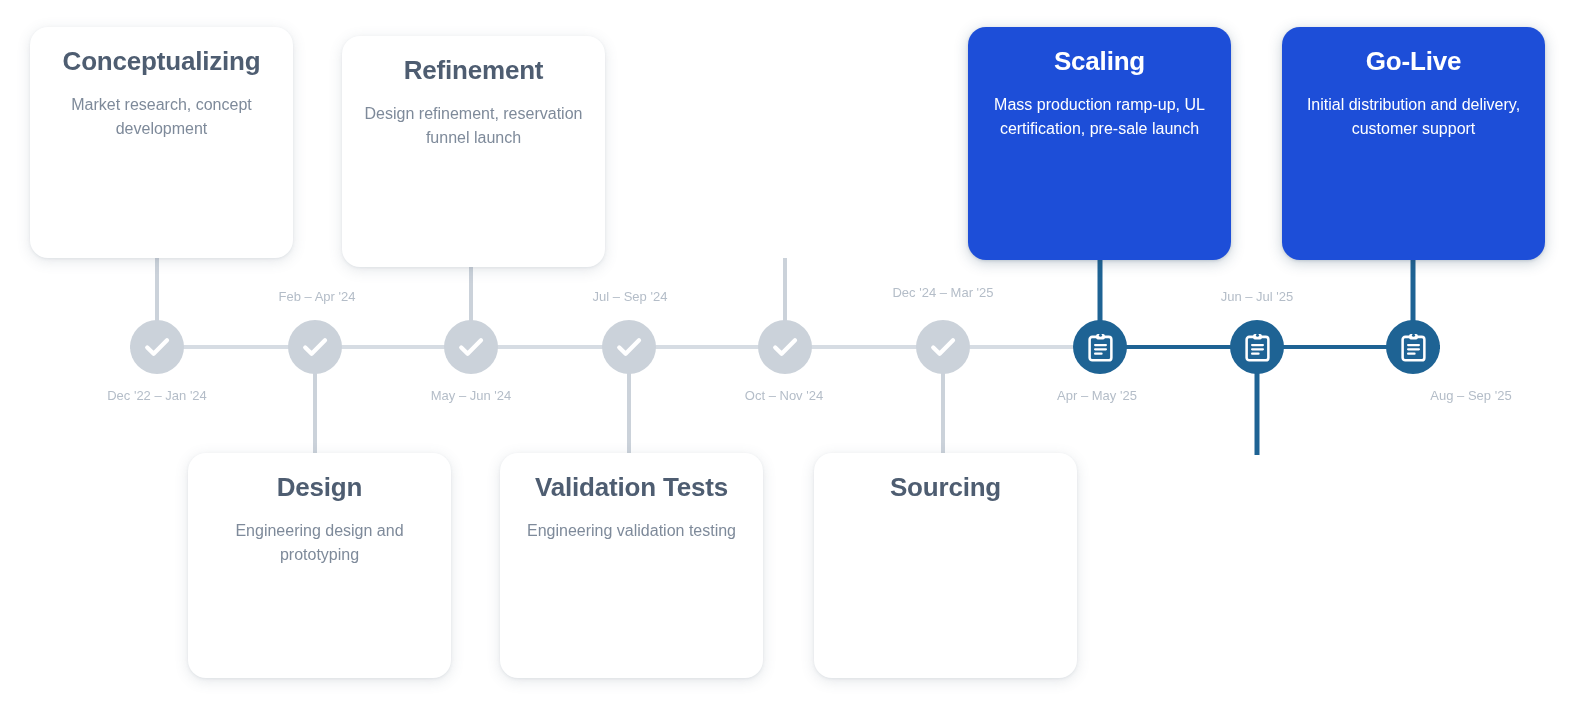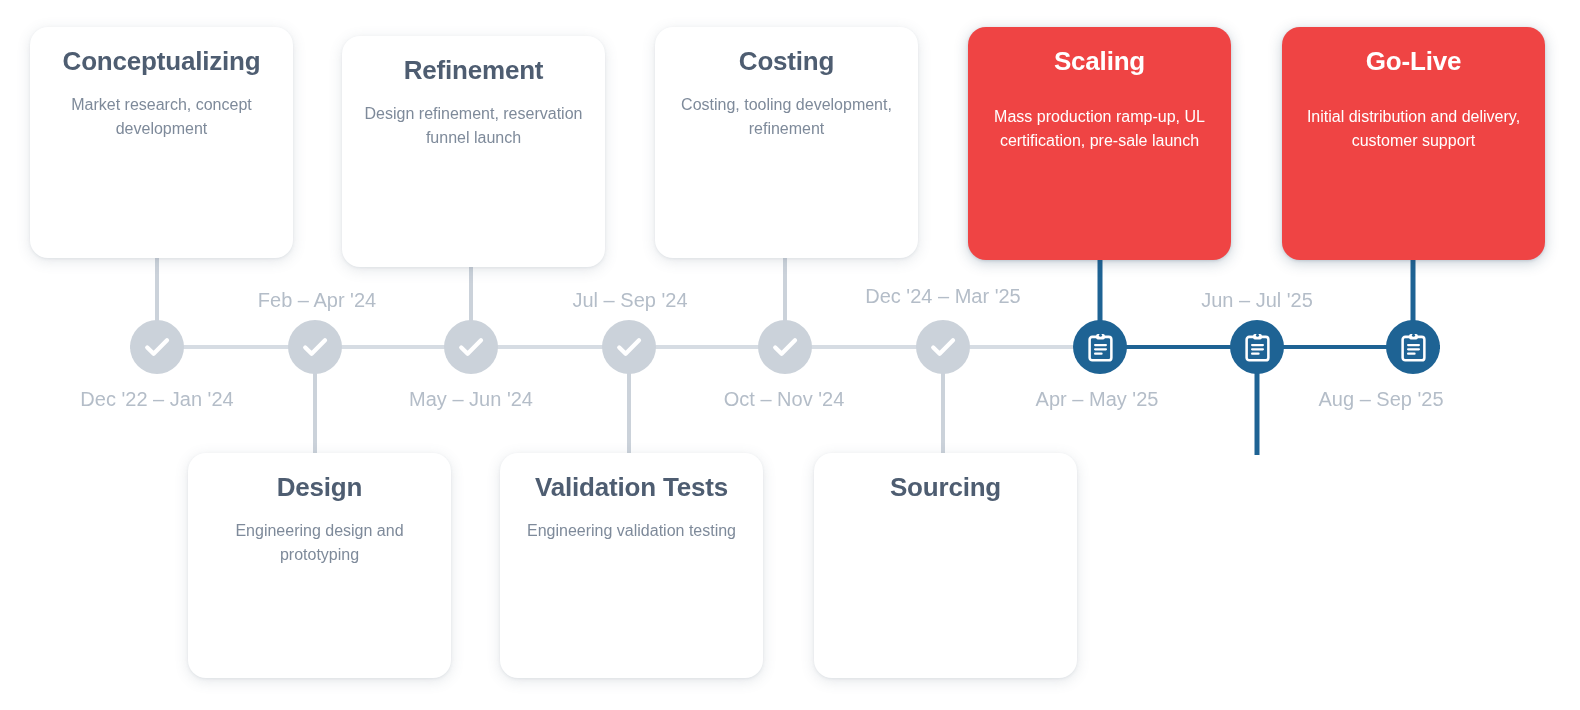--- a/index.html
+++ b/index.html
@@ -40,24 +40,23 @@
     align-items: center;
   }
 
   .card.done {
     background: #ffffff;
     box-shadow: 0 3px 14px rgba(90, 105, 125, 0.16),
                 0 1px 3px rgba(90, 105, 125, 0.10);
   }
 
   .card.upcoming {
-    background: #ef4444;
+    background: #1d4ed8;
     box-shadow: 0 3px 14px rgba(40, 70, 100, 0.25),
                 0 1px 3px rgba(40, 70, 100, 0.16);
-    gap: 12px;
   }
 
   .card-title {
     font-size: 26px;
     font-weight: bold;
     letter-spacing: -0.2px;
     line-height: 1.15;
     margin-bottom: 16px;
   }
   .card.done .card-title { color: #4E5D71; }
@@ -83,21 +82,21 @@
     justify-content: center;
   }
   .node.done     { background: #CBD2DA; }
   .node.upcoming { background: #1E6394; }
   .node svg { display: block; }
 
   
   .date {
     position: absolute;
     z-index: 4;
-    font-size: 20px;
+    font-size: 13px;
     color: #B4BDC8;
     white-space: nowrap;
     transform: translateX(-50%);
     line-height: 1;
   }
 </style>
 </head>
 <body>
 
 <div id="stage">
@@ -124,24 +123,20 @@
   <div class="card done" style="left:30px; top:27px; width:263px; height:231px;">
     <div class="card-title">Conceptualizing</div>
     <div class="card-desc">Market research, concept development</div>
   </div>
 
   <div class="card done" style="left:342px; top:36px; width:263px; height:231px;">
     <div class="card-title">Refinement</div>
     <div class="card-desc">Design refinement, reservation funnel launch</div>
   </div>
 
-  <div class="card done" style="left:655px; top:27px; width:263px; height:231px;">
-    <div class="card-title">Costing</div>
-    <div class="card-desc">Costing, tooling development, refinement</div>
-  </div>
 
   <div class="card upcoming" style="left:968px; top:27px; width:263px; height:233px;">
     <div class="card-title">Scaling</div>
     <div class="card-desc">Mass production ramp-up, UL certification, pre-sale launch</div>
   </div>
 
   <div class="card done" style="left:188px; top:453px; width:263px; height:225px;">
     <div class="card-title">Design</div>
     <div class="card-desc">Engineering design and prototyping</div>
   </div>
@@ -249,15 +244,15 @@
   </div>
 
   <div class="date" style="left:157px;  top:389px;">Dec '22 – Jan '24</div>
   <div class="date" style="left:317px;  top:290px;">Feb – Apr '24</div>
   <div class="date" style="left:471px;  top:389px;">May – Jun '24</div>
   <div class="date" style="left:630px;  top:290px;">Jul – Sep '24</div>
   <div class="date" style="left:784px;  top:389px;text-align:center;">Oct – Nov '24</div>
   <div class="date" style="left:943px;  top:286px;">Dec '24 – Mar '25</div>
   <div class="date" style="left:1097px; top:389px;">Apr – May '25</div>
   <div class="date" style="left:1257px; top:290px;">Jun – Jul '25</div>
-  <div class="date" style="left:1381px; top:389px;">Aug – Sep '25</div>
+  <div class="date" style="left:1471px; top:389px;">Aug – Sep '25</div>
 
 </div>
 
 </body></html>

